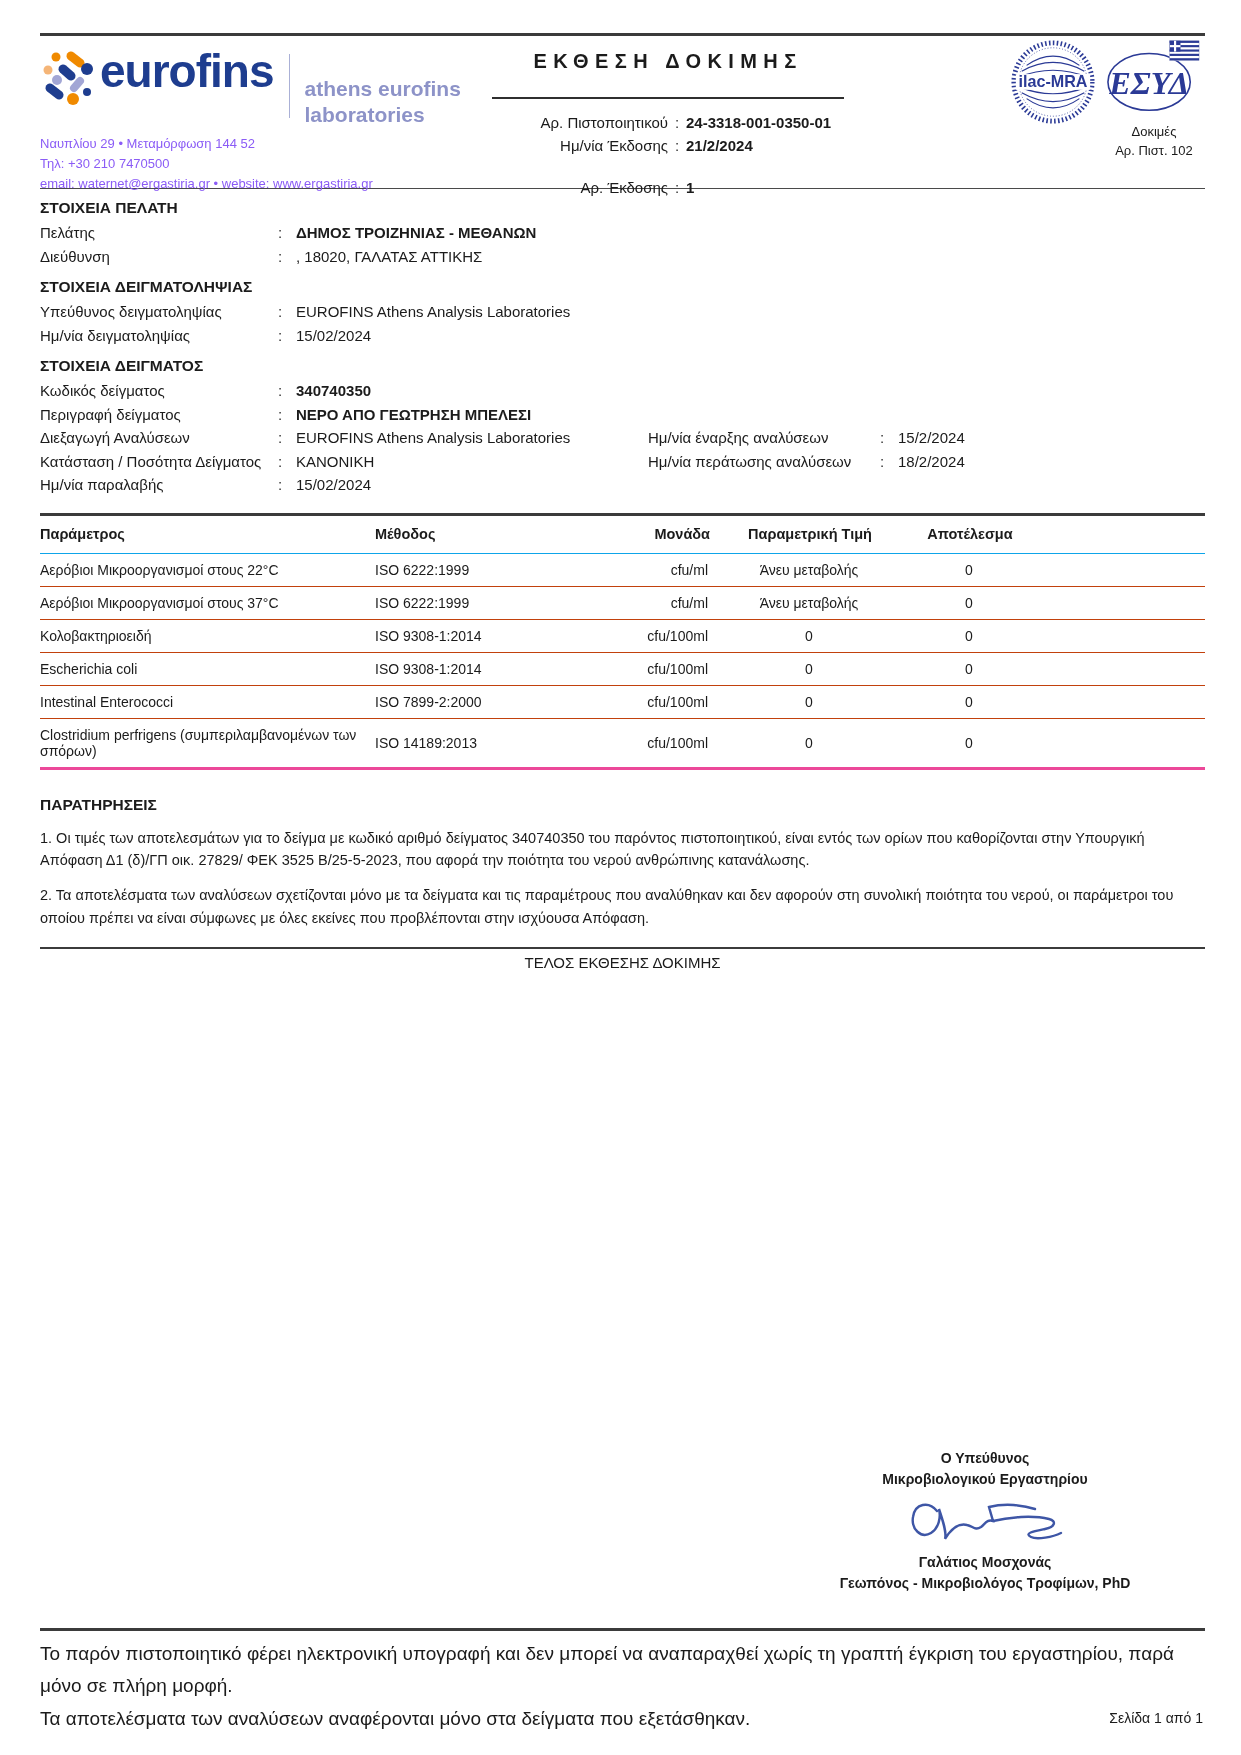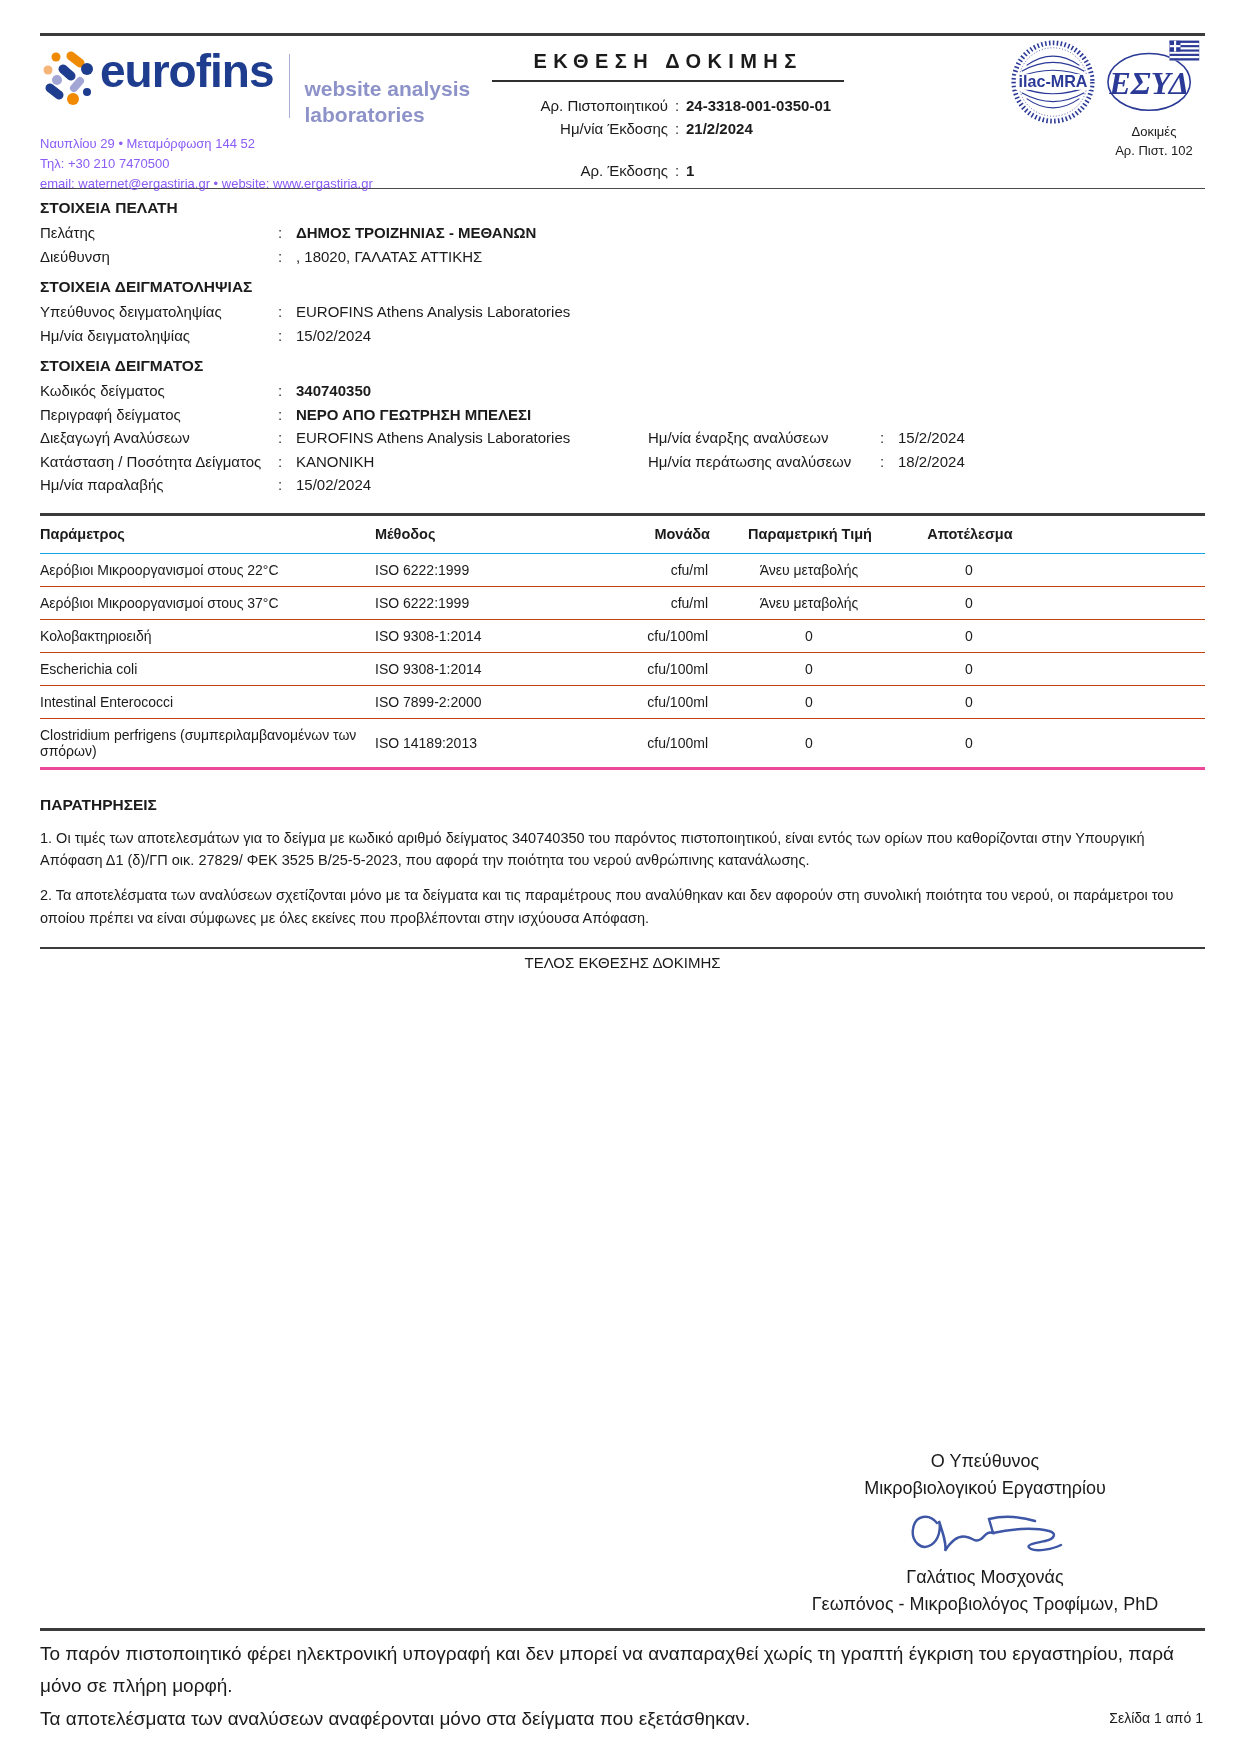--- a/index.html
+++ b/index.html
@@ -16,21 +16,21 @@
   
   .header { position:relative; height:152px; }
   .brand { position:absolute; left:0; top:12px; display:flex; align-items:flex-start; }
   .brand-text { font-size:46px; font-weight:bold; color:#1e3d8f; letter-spacing:-1px; line-height:1; margin-left:4px; }
   .brand-divider { width:1px; background:#aab0d6; height:64px; margin:6px 14px 0 16px; }
   .brand-sub { padding-top:28px; font-size:21px; font-weight:bold; color:#8d93c8; line-height:1.25; }
   .address { position:absolute; left:0; top:98px; font-size:13px; line-height:1.55; color:#8b5cf6; }
 
   .title-col { position:absolute; left:438px; top:14px; width:380px; }
   .report-title { font-size:20px; font-weight:bold; letter-spacing:0.32em; text-align:center;
-                  padding-bottom:7px; border-bottom:2px solid #2f2f2f; margin:0 14px 12px; white-space:nowrap; }
+                  padding-bottom:24px; border-bottom:2px solid #2f2f2f; margin:0 14px 12px; white-space:nowrap; }
   .cert-row { display:flex; font-size:15px; line-height:1.55; }
   .cert-label { width:190px; text-align:right; flex-shrink:0; }
   .cert-colon { width:18px; text-align:center; color:#333; flex-shrink:0; }
   .cert-value { font-weight:bold; }
   .edition-row { margin-top:18px; }
 
   .logos { position:absolute; right:2px; top:2px; display:flex; gap:8px; align-items:flex-start; }
   .esyd-wrap { text-align:center; }
   .esyd-captions { font-size:13px; line-height:1.45; margin-top:1px; color:#1b1b1b; }
 
@@ -57,21 +57,21 @@
   .col-center { text-align:center !important; }
 
   
   .remarks { margin-top:26px; }
   .remarks p { font-size:14.5px; line-height:1.55; margin:13px 0 0; }
   .end-rule { margin-top:18px; border-top:2px solid #3b3b3b; }
   .end-text { text-align:center; font-size:15px; margin-top:5px; }
 
   
   .signature { position:absolute; left:785px; top:1448px; width:400px; text-align:center;
-               font-size:18px; font-weight:normal; line-height:1.5; }
+               font-size:14px; font-weight:bold; line-height:1.5; }
   .sig-svg { display:block; margin:3px auto 1px; }
 
   
   .footer-block { position:absolute; left:40px; width:1165px; top:1628px; }
   .footer-rule { border-top:3px solid #3b3b3b; margin-bottom:7px; }
   .footer-text { font-size:19px; line-height:1.7; }
   .page-number { position:absolute; right:38px; top:1710px; font-size:14px; }
 </style>
 </head>
 <body>
@@ -94,21 +94,21 @@
             <circle cx="17" cy="32" r="5" fill="#a2a6d5"></circle>
             <line x1="40" y1="33" x2="34" y2="40" stroke="#a2a6d5" stroke-width="8"></line>
             <line x1="10" y1="40" x2="19" y2="47" stroke="#1e3d8f" stroke-width="9"></line>
             <circle cx="33" cy="51" r="6" fill="#f08a00"></circle>
             <circle cx="47" cy="44" r="4" fill="#1e3d8f"></circle>
           </g>
         </svg>
         <span class="brand-text">eurofins</span>
         <div class="brand-divider"></div>
         <div class="brand-sub">
-          <div>website analysis</div>
+          <div>athens eurofins</div>
           <div>laboratories</div>
         </div>
       </div>
 
       <div class="address">
         <div>Ναυπλίου 29 • Μεταμόρφωση 144 52</div>
         <div>Τηλ: +30 210 7470500</div>
         <div>email: waternet@ergastiria.gr • website: www.ergastiria.gr</div>
       </div>
 

